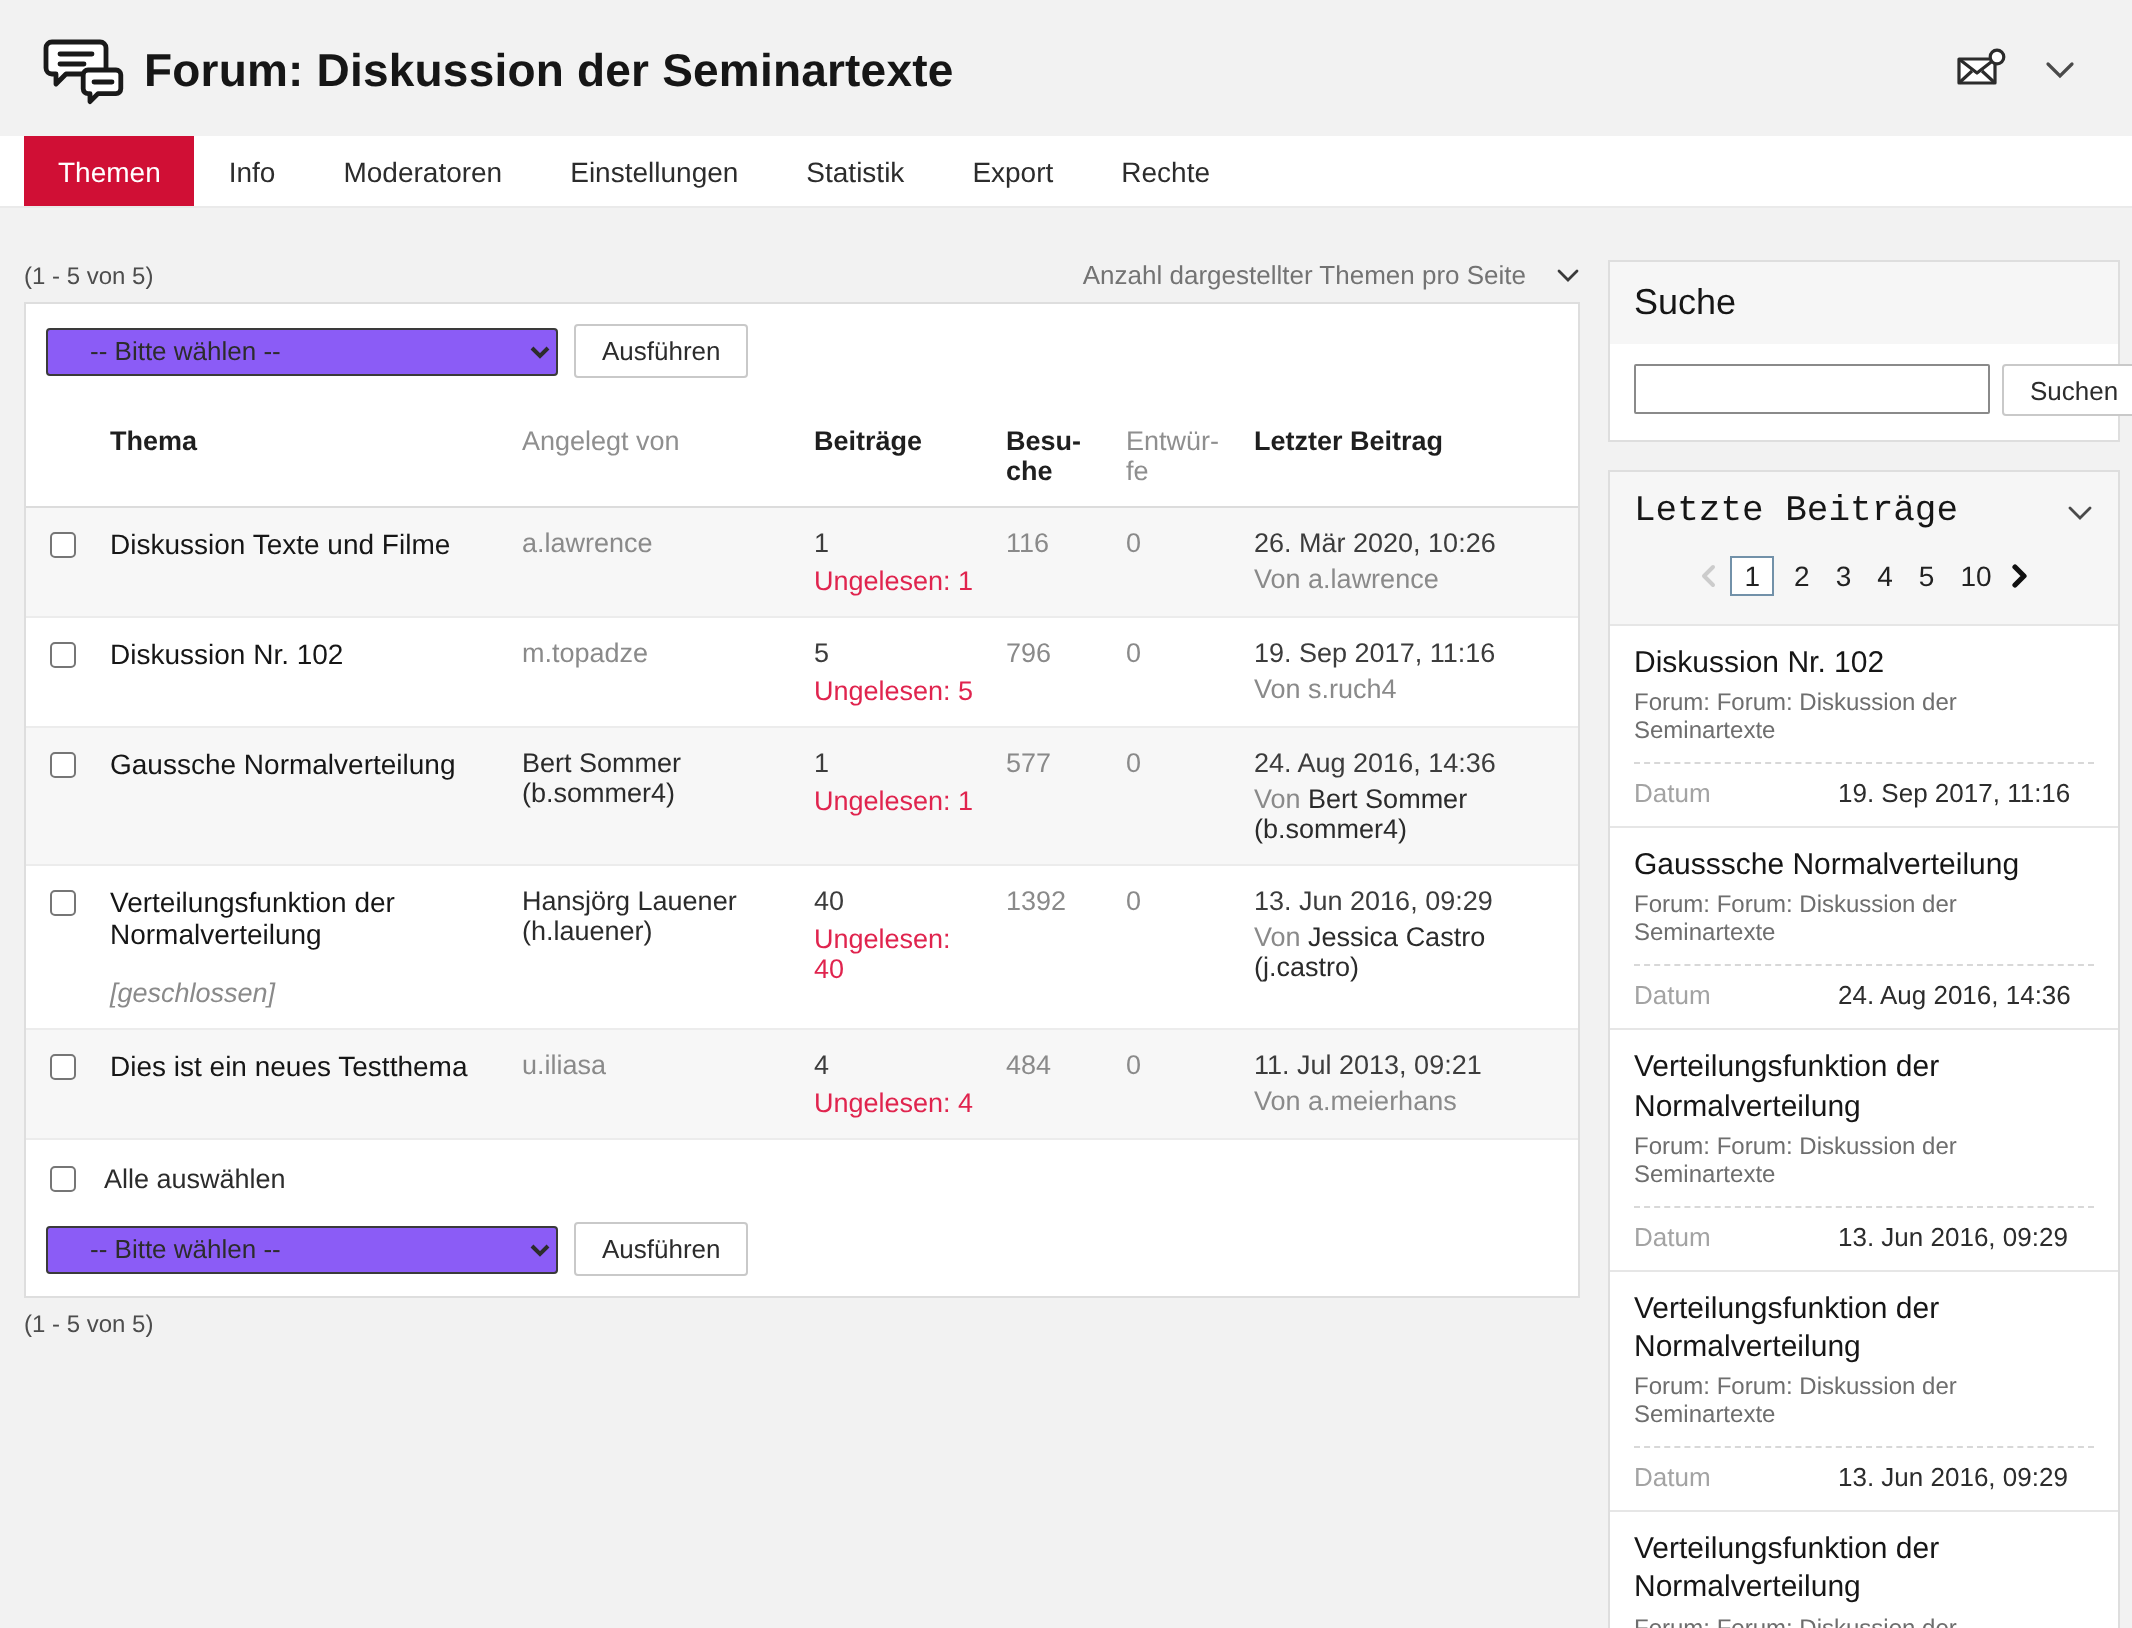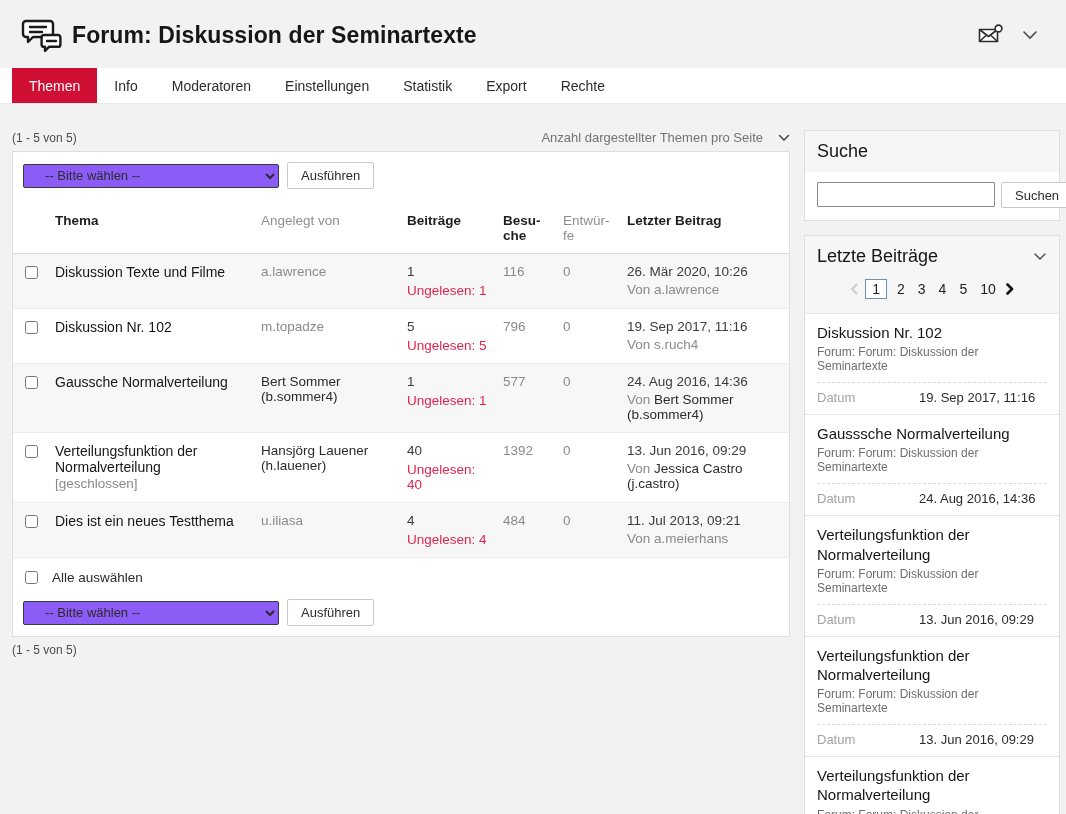--- a/index.html
+++ b/index.html
@@ -54,21 +54,21 @@
   tbody tr { border-top:1px solid #ececec; }
   tbody tr:first-child { border-top:none; }
   tbody tr:nth-child(odd) { background:#f7f7f7; }
   .c-check { width:34px; padding-left:12px; padding-top:12px; }
   .c-thema { width:206px; }
   .c-author { width:146px; }
   .c-posts { width:96px; }
   .c-visits { width:60px; }
   .c-drafts { width:64px; }
   .title-link { font-size:14px; color:#161616; }
-  .suffix { margin-top:1px; }
+  .suffix { margin-top:14px;font-style:italic; }
   .muted-val { color:#8a8a8a; }
   .is-link { color:#2b2b2b; }
   .val { color:#3c3c3c; }
   .unread { display:block; color:var(--unread); margin-top:4px; }
   .byline { margin-top:3px; }
   input[type="checkbox"] { width:13px; height:13px; accent-color:#444; }
 
   .selectall { display:flex; align-items:center; gap:14px; padding:12px 10px 4px 12px; border-top:1px solid #ececec; font-size:13.5px; color:#2c2c2c; }
   .count.bottom { margin-top:6px; }
 
@@ -328,21 +328,21 @@
     <section class="panel search-panel">
       <div class="panel-head">Suche</div>
       <div class="search-body">
         <input class="search-input" type="text" value="" style="">
         <button class="btn search-btn">Suchen</button>
       </div>
     </section>
 
     <section class="panel latest-panel">
       <div class="latest-head-wrap">
-        <div class="panel-head" style="background:transparent;">
+        <div class="panel-head" style="background:transparent;font-family:Liberation Mono, monospace;">
           <span>Letzte Beiträge</span>
           <svg viewBox="0 0 14 9" width="14" height="9" fill="none" stroke="#4a4a4a" stroke-width="1.4" stroke-linecap="round">
               <path d="M2 2 L7 7 L12 2"></path>
             </svg>
         </div>
         <div class="pagination">
           <span class="pag-chevron">
             <svg viewBox="0 0 8 12" width="8" height="12" fill="none" stroke="#cccccc" stroke-width="2" stroke-linecap="round" stroke-linejoin="round">
                 <path d="M6.5 1.5 L2 6 L6.5 10.5"></path>
               </svg>

